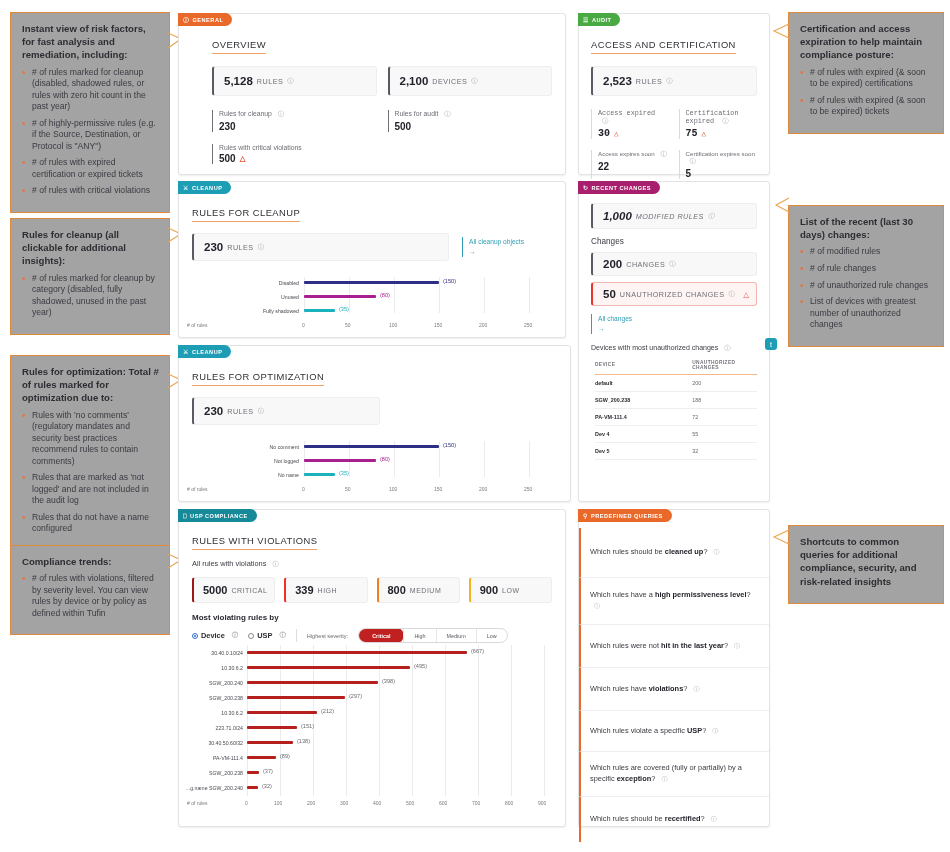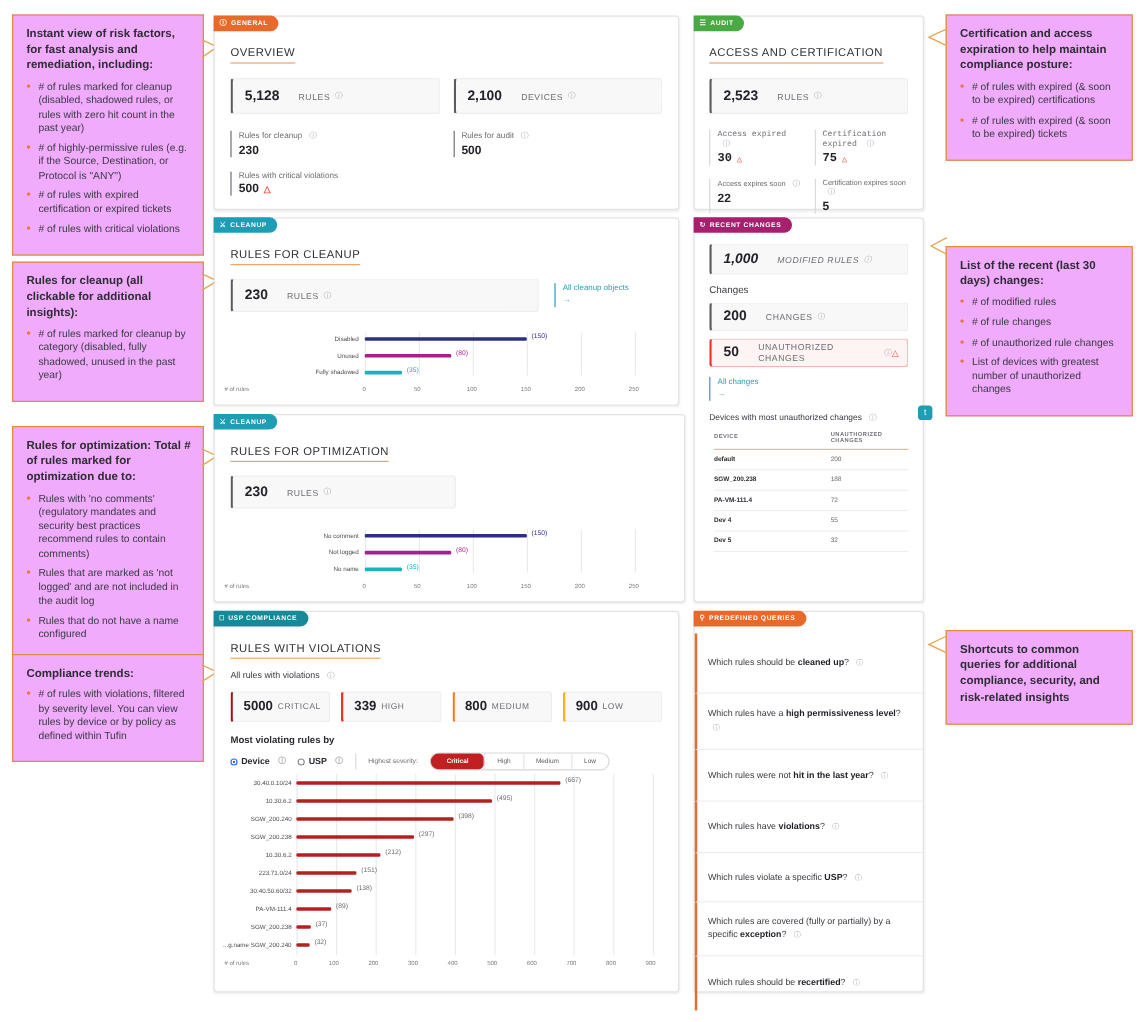--- a/index.html
+++ b/index.html
@@ -9,21 +9,21 @@
     font-family: "Liberation Sans", sans-serif;
     color: #3c3c3c;
     position: relative;
     overflow: hidden;
   }
   .canvas { position: relative; width: 950px; height: 852px; }
 
   
   .callout {
     position: absolute;
-    background: #f0abfc;
+    background: #a3a3a3;
     border: 1.5px solid #e08a3c;
     padding: 9px 10px 10px 11px;
   }
   .callout h4 {
     font-size: 9.6px; font-weight: bold; color: #2d2d33;
     line-height: 1.38; margin-bottom: 5px;
   }
   .callout ul { list-style: none; }
   .callout li {
     position: relative; padding-left: 10px; margin-bottom: 5px;
@@ -63,21 +63,21 @@
     border-bottom: 1.6px solid #f0a26a;
   }
 
   
   .kpi {
     background: #f8f8f9; border: 1px solid #edeef0; border-radius: 3px;
     border-left: 2.5px solid #5a5a63;
     display: flex; align-items: center; padding: 0 0 0 10px;
   }
   .kpi-num { font-size: 11.5px; font-weight: bold; color: #22222a; }
-  .kpi-lbl { font-size: 7.2px; color: #6d6d75; letter-spacing: .5px; margin-left: 16px; }
+  .kpi-lbl { font-size: 7.2px; color: #6d6d75; letter-spacing: .5px; margin-left: 4px; text-align: right; }
   .info { color: #a9a9b0; font-size: 6.4px; margin-left: 4px; }
 
   .mini { border-left: 1.6px solid #6f6f78; padding-left: 6px; }
   .mini-lbl { font-size: 6.8px; color: #6d6d75; }
   .mini-val { font-size: 10px; font-weight: bold; color: #22222a; margin-top: 2px;
               display: flex; align-items: center; gap: 4px; }
   .warn { color: #e8553f; font-size: 7.5px; }
 
   
   .chart { position: relative; }
@@ -218,21 +218,21 @@
     <path d="M15,2 L2,9 L15,16" fill="none" stroke="#e8a44f" stroke-width="1.1"></path>
   </svg>
 
   <div class="callout" style="left:788px; top:525px; width:156px;">
     <h4>Shortcuts to common queries for additional compliance, security, and risk-related insights</h4>
   </div>
   <svg class="leader" style="left:772px; top:528px;" width="18" height="22">
     <path d="M17,2 L2,9 L17,16" fill="none" stroke="#e8a44f" stroke-width="1.1"></path>
   </svg>
 
-  <div class="panel" style="left:178px; top:13px; width:388px; height:162px;">
+  <div class="panel" style="left:178px; top:13px; width:388px; height:162px;padding-left:20px;">
     <div class="tag tag-general">
       <span class="ti">ⓘ</span>
       <span>GENERAL</span>
     </div>
     <div style="padding:20px 13px 0 13px;">
       <div class="panel-title">OVERVIEW</div>
     </div>
 
     <div style="display:flex; gap:11px; padding:12px 13px 0 13px;">
       <div class="kpi" style="flex:1; height:30px;">

